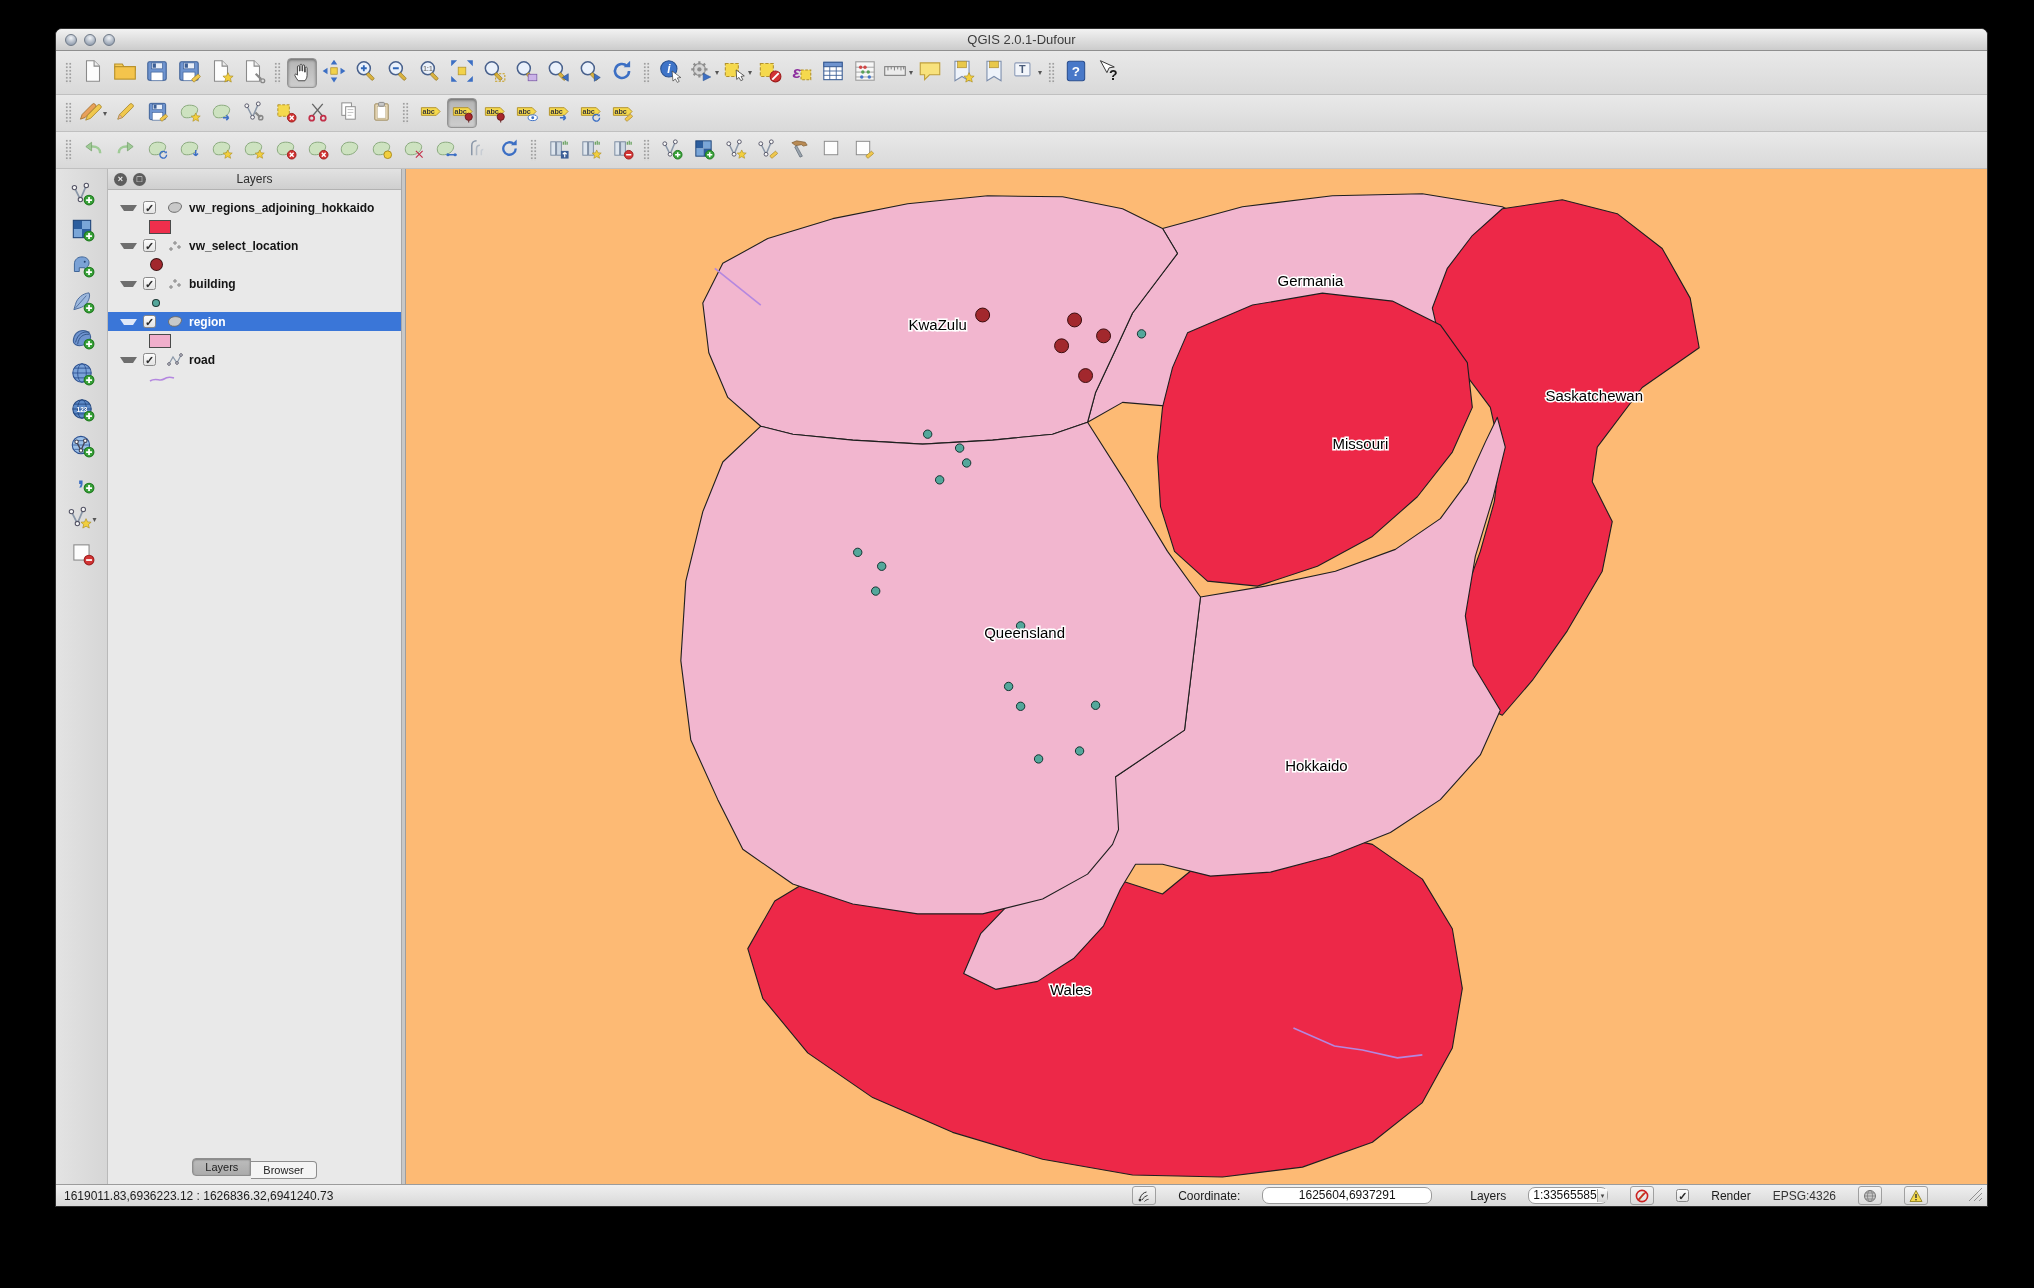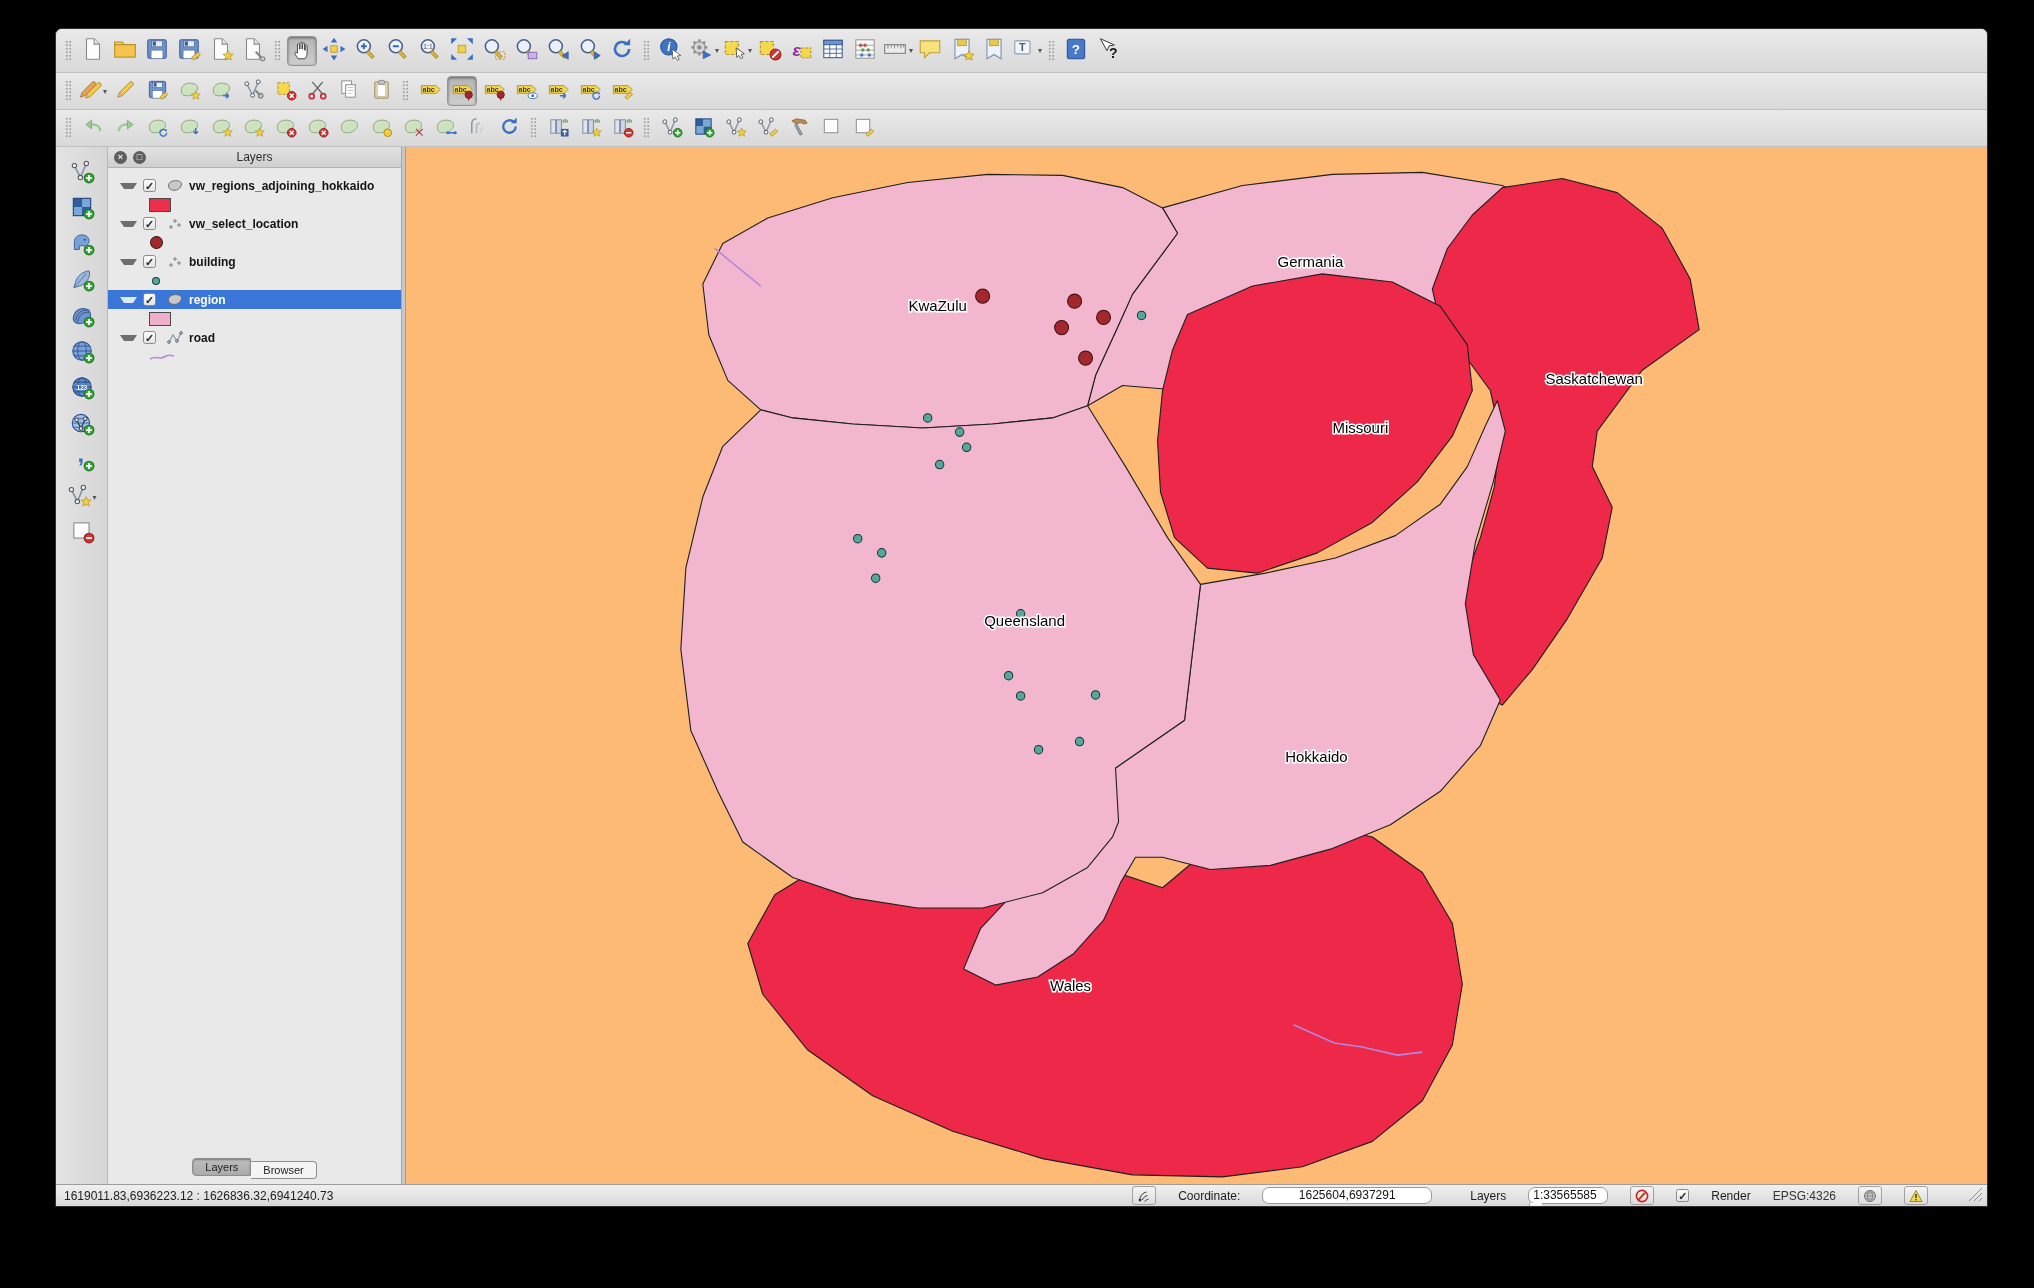--- a/index.html
+++ b/index.html
@@ -64,34 +64,42 @@
   .map svg text{font-family:"Liberation Sans",sans-serif;font-size:15px;paint-order:stroke;
                 stroke:#ffffff;stroke-width:3px;fill:#000;}
   
   .statusbar{height:21px;flex:0 0 21px;background:linear-gradient(#f0f0f0,#d8d8d8);
              border-top:1px solid #9c9c9c;display:flex;align-items:center;font-size:12px;color:#1c1c1c;padding:0 4px;}
   .sb-extent{margin-left:4px;white-space:nowrap;}
   .sb-right{margin-left:auto;display:flex;align-items:center;gap:22px;}
   .sb-field{background:#fff;border:1px solid #9a9a9a;border-radius:7px;height:15px;line-height:15px;
             text-align:center;font-size:12px;color:#111;}
   .sb-coord{width:168px;}
-  .sb-scale{width:78px;display:flex;flex-direction:column;}
+  .sb-scale{width:78px;display:flex;align-items:center;}
   .sb-scale .val{flex:1;text-align:left;padding-left:4px;}
   .sb-scale .arr{width:12px;height:13px;background:linear-gradient(#fdfdfd,#d5d5d5);border-left:1px solid #a8a8a8;
                  font-size:7px;line-height:13px;text-align:center;color:#444;}
   .sb-cb{width:13px;height:13px;background:linear-gradient(#fdfdfd,#e3e3e3);border:1px solid #8a8a8a;border-radius:2.5px;
          font-size:11px;line-height:12px;text-align:center;color:#2b2b2b;font-weight:bold;box-sizing:border-box;}
   .sb-ibtn{width:22px;height:17px;border:1px solid #a0a0a0;border-radius:3px;background:linear-gradient(#f5f5f5,#dcdcdc);
            display:flex;align-items:center;justify-content:center;}
   .crs{color:#333;}
 </style>
 </head>
 <body>
 
 <div class="window">
+  <div class="titlebar">
+    <div class="lights">
+      <span class="light"></span>
+      <span class="light"></span>
+      <span class="light"></span>
+    </div>
+    <div class="title">QGIS 2.0.1-Dufour</div>
+  </div>
 
   <div class="tbrow" id="tbrow1">
       <span class="grip"></span>
       <div class="tbtn">
         <span><svg width="26" height="26" viewBox="0 0 24 24">
             <path d="M6 2.5h7l5 5V21.5H6z" fill="#fdfdfd" stroke="#8a8a8a"></path>
             <path d="M13 2.5v5h5" fill="#ececec" stroke="#8a8a8a"></path>
           </svg></span>
       </div>
       <div class="tbtn">

